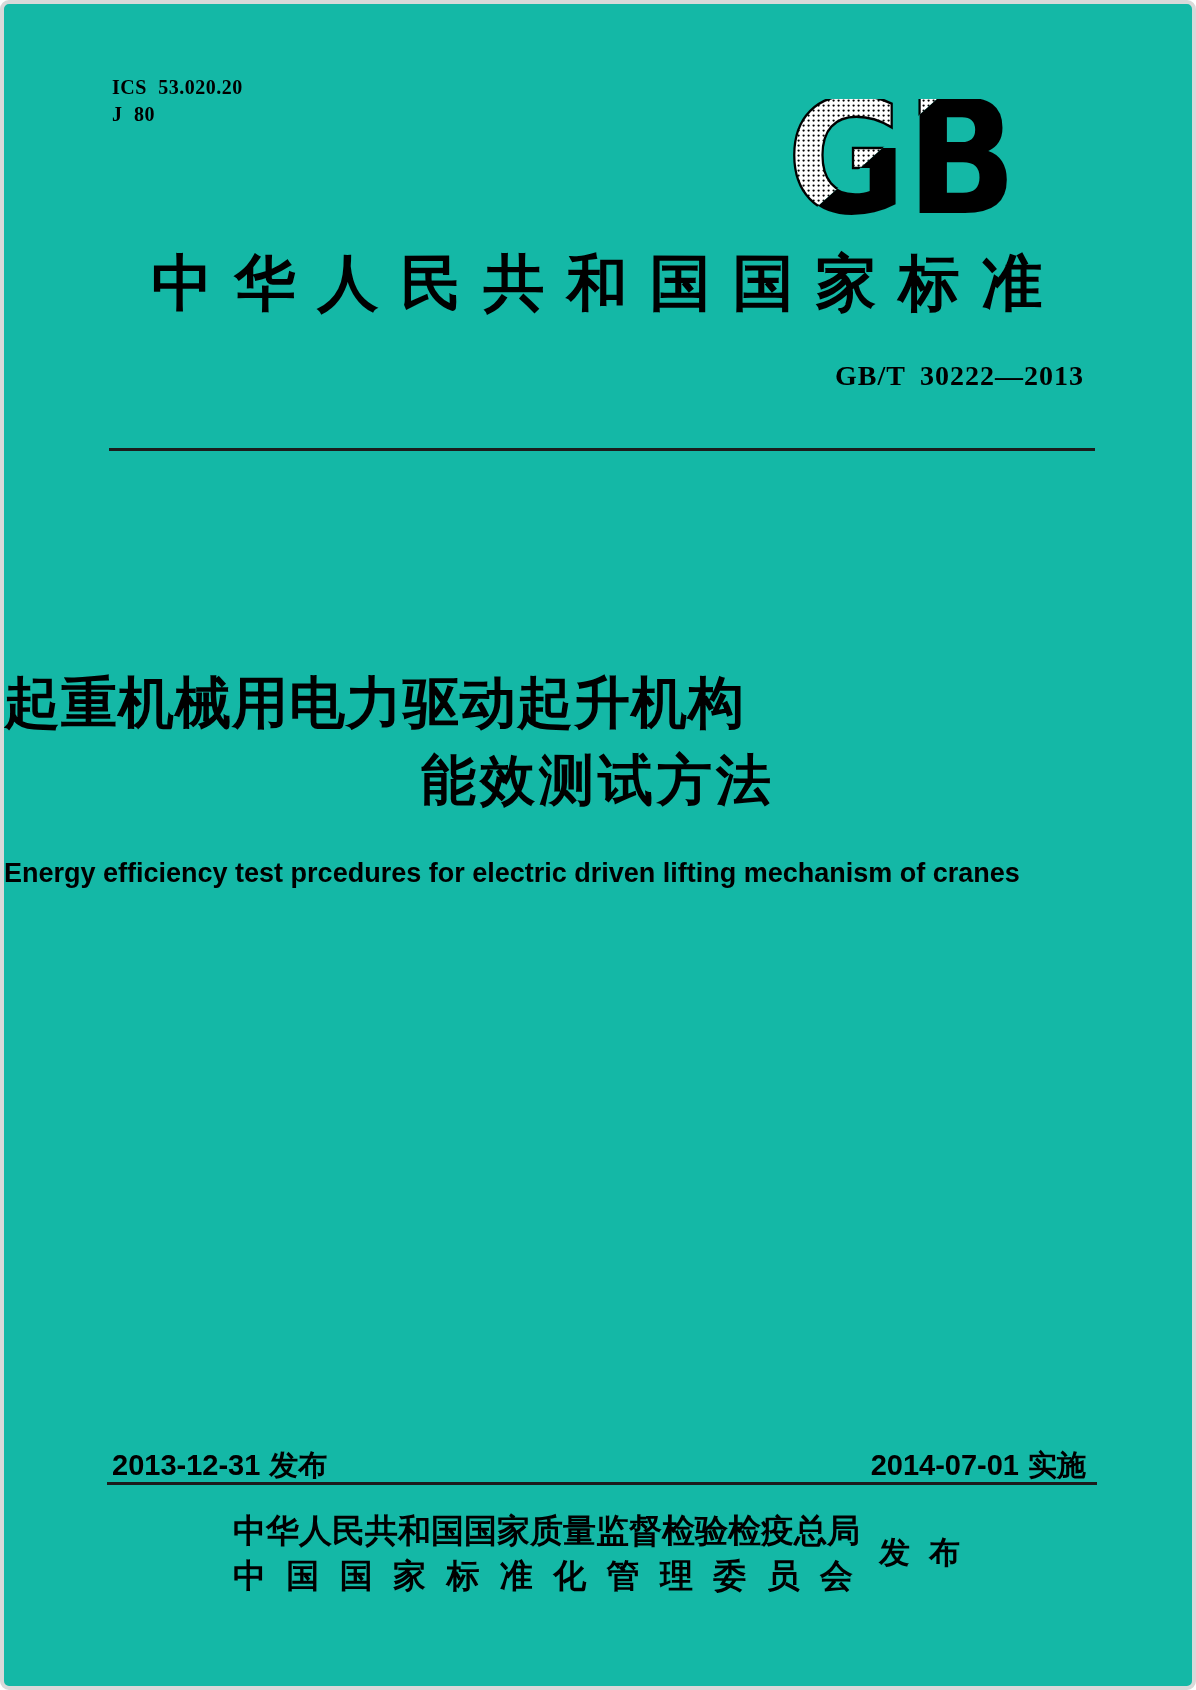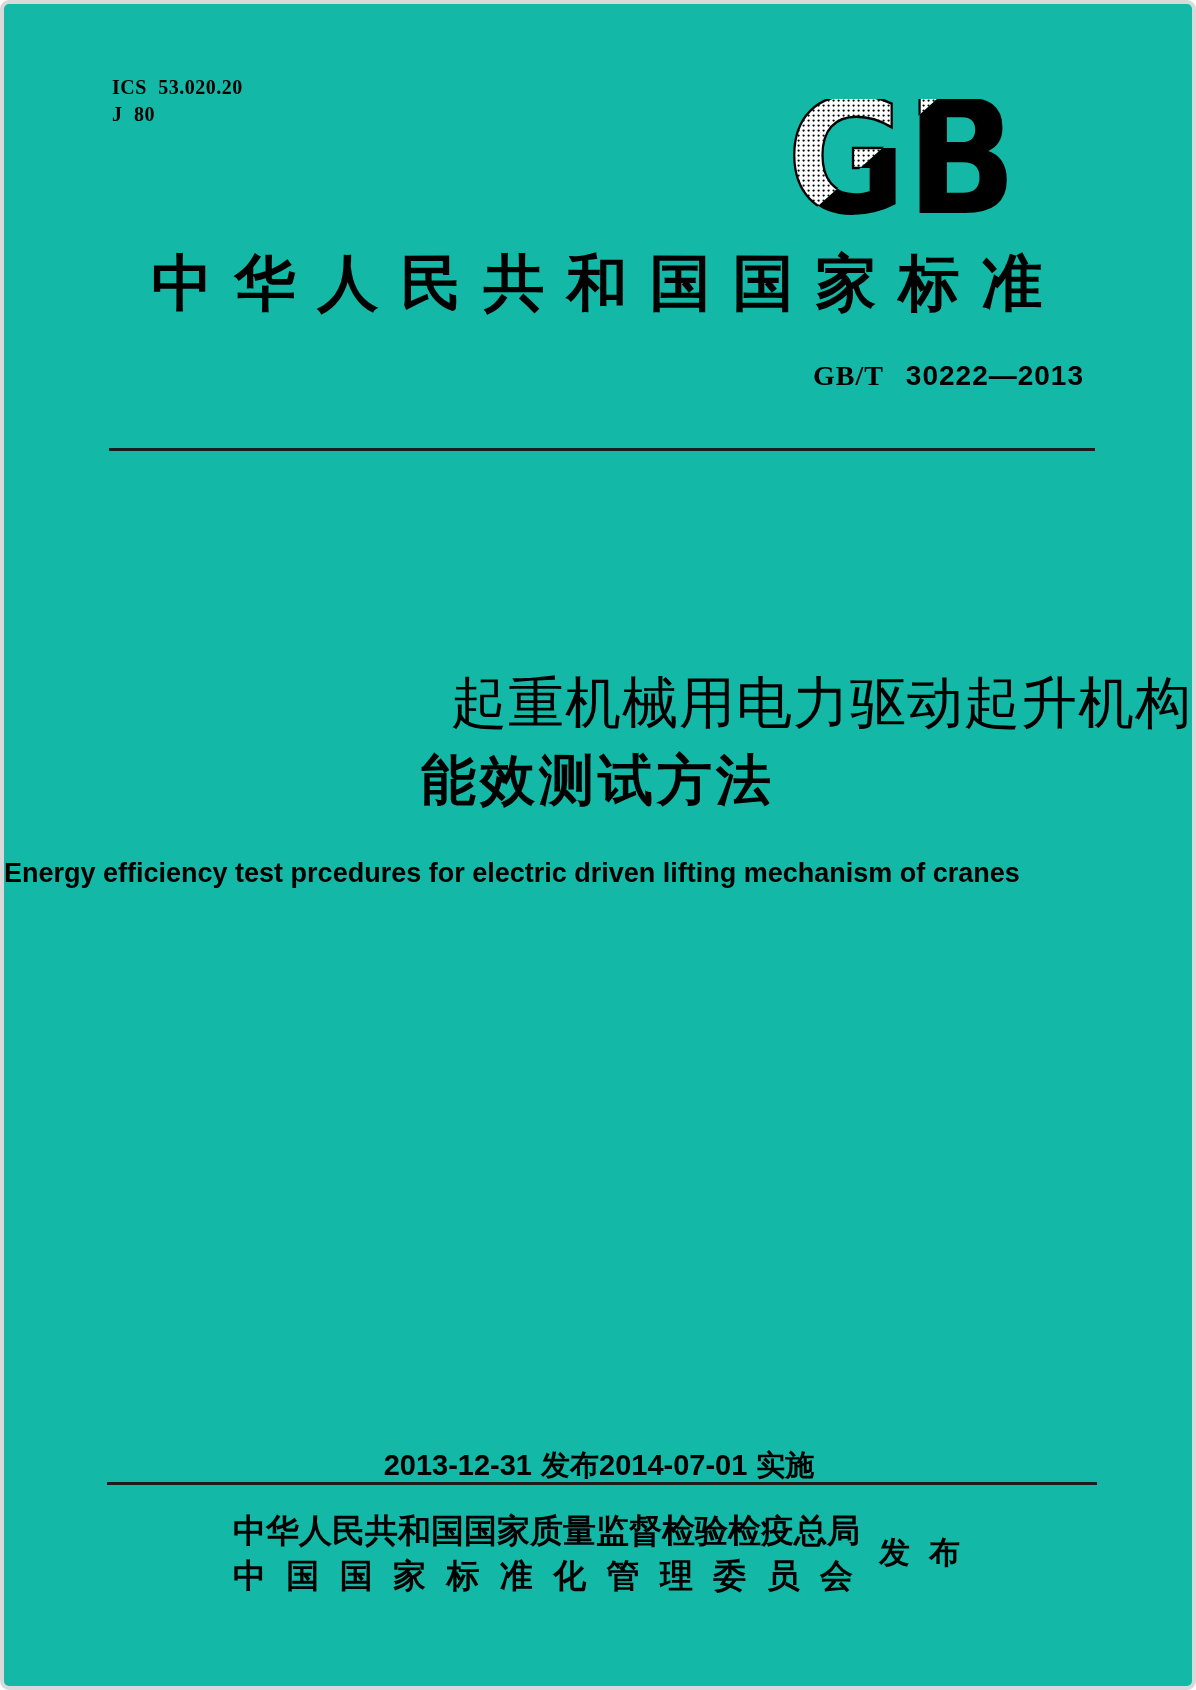--- a/index.html
+++ b/index.html
@@ -51,33 +51,33 @@
     font-weight: bold;
     font-size: 28px;
     white-space: nowrap;
   }
   .std-number .prefix {
     font-family: "Liberation Serif", "DejaVu Serif", serif;
     letter-spacing: 1px;
     margin-top: 28px;
   }
   .std-number .num {
-    font-family: Liberation Sans, sans-serif;
+    font-family: Liberation Serif, serif;
     letter-spacing: 1px;
-    margin-left: 22px;
+    margin-left: 14px;
   }
 
   .rule { background: #1c1c1c; }
   .rule-top { top: 444px; left: 105px; width: 986px; height: 3px; }
   .rule-bottom { top: 1478px; left: 103px; width: 990px; height: 3px; }
 
   .title-cn-1 {
     top: 668px; left: 0; width: 100%;
-    text-align: right;
-    font-weight: normal;
+    text-align: left;
+    font-weight: bold;
     font-size: 56px;
     line-height: 62px;
     letter-spacing: 1px;
     white-space: nowrap;
   }
   .title-cn-2 {
     top: 746px; left: 0; width: 100%;
     text-align: center;
     font-weight: bold;
     font-size: 55px;
@@ -91,21 +91,21 @@
     font-family: Liberation Sans, sans-serif;
     font-weight: bold;
     font-size: 27px;
     line-height: 32px;
     white-space: nowrap;
   }
 
   .dates-row {
     top: 1442px; left: 108px; right: 106px;
     display: flex;
-    justify-content: center;
+    justify-content: space-between;
     align-items: baseline;
     font-weight: bold;
     font-size: 29px;
     white-space: nowrap;
   }
   .dates-row .date-label { margin-left: 9px; }
 
   .publisher-row {
     top: 1504px; left: 0; width: 100%;
     display: flex;

